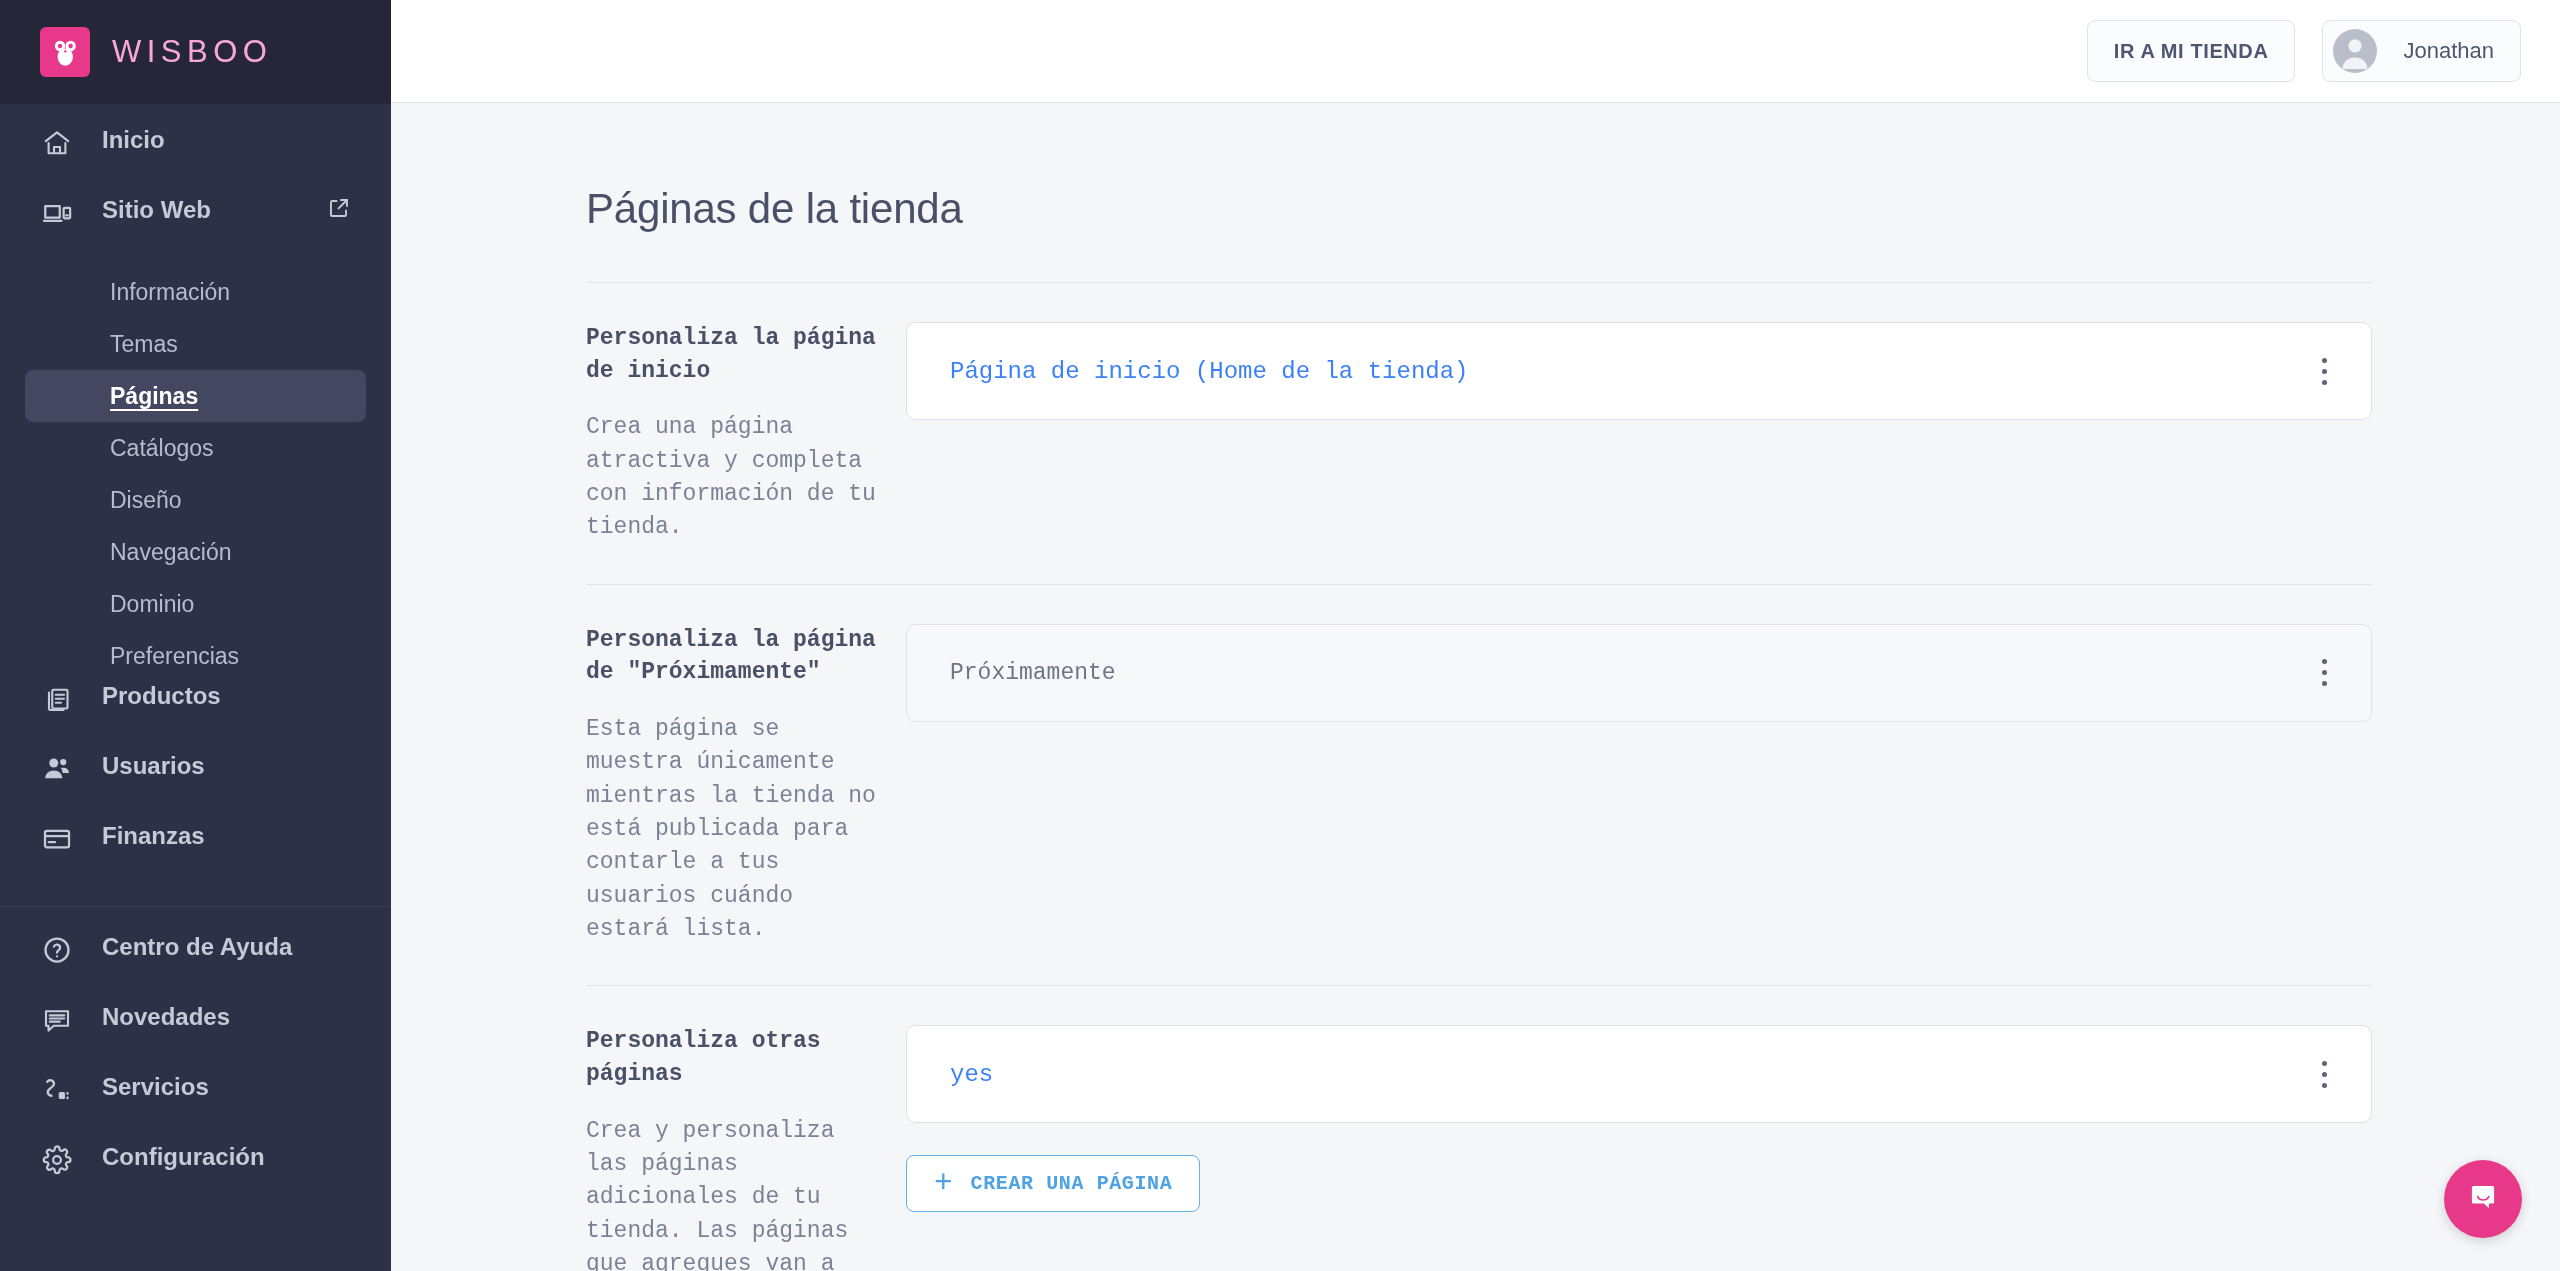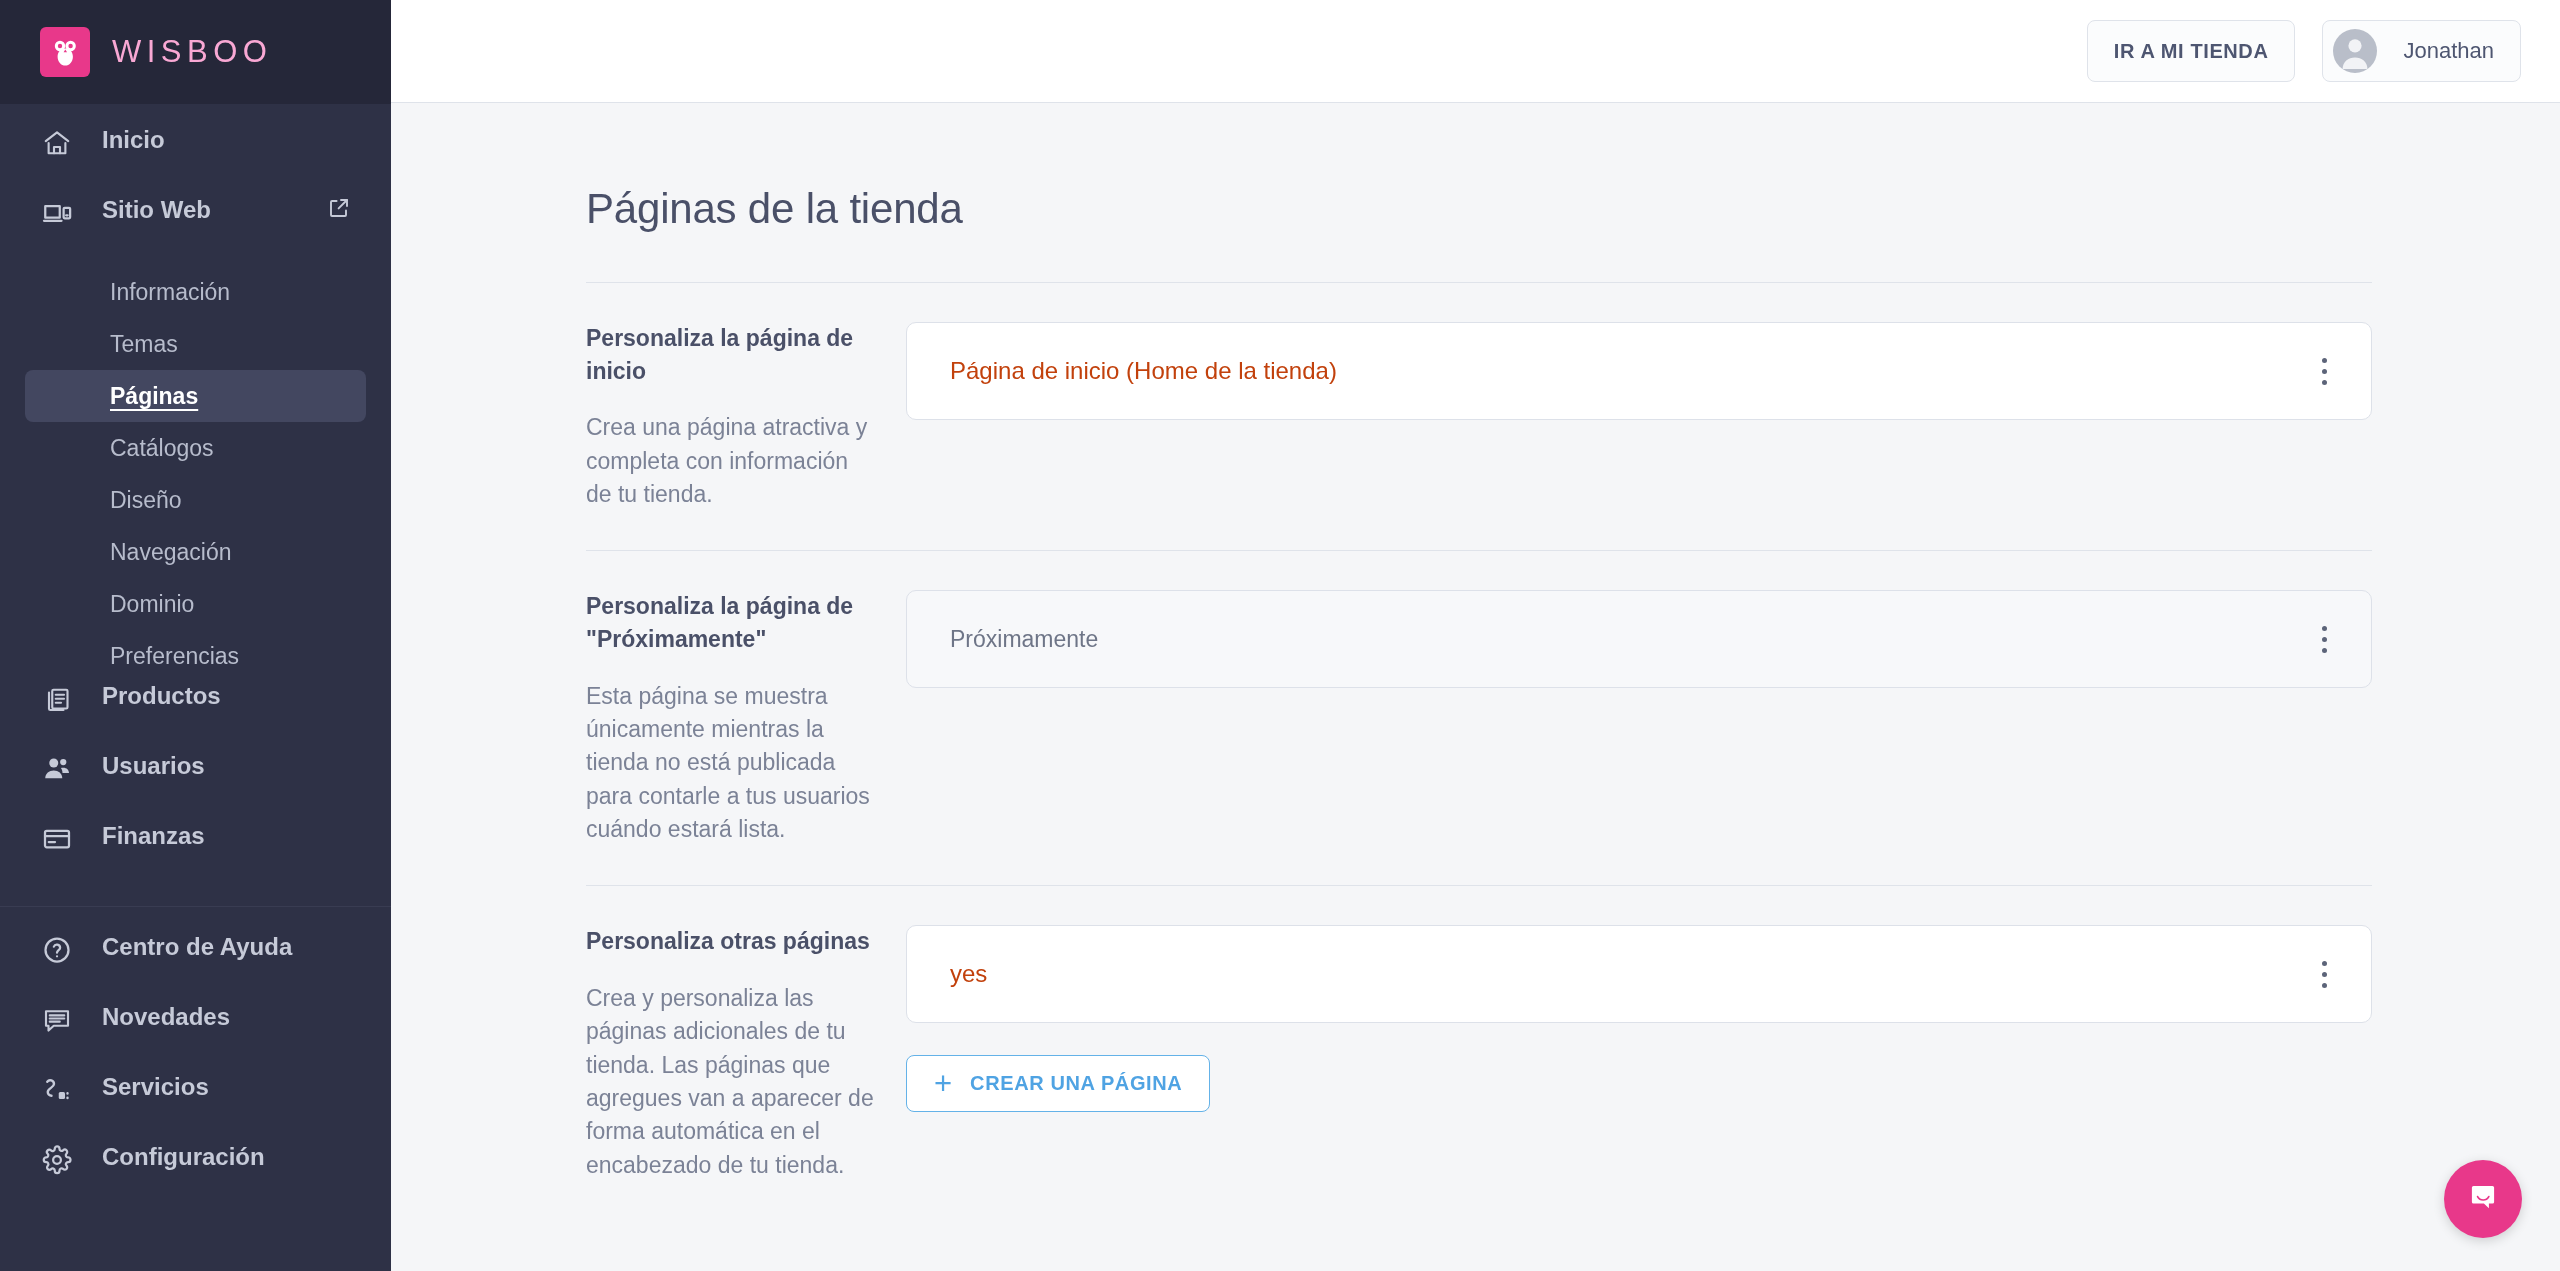--- a/index.html
+++ b/index.html
@@ -231,20 +231,21 @@
 
   .hr {
     height: 1px;
     background: #dfe3ea;
     margin-top: 49px;
   }
 
   .section {
     display: flex;
     padding-top: 39px;
+    font-family: Liberation Mono, monospace;
   }
 
   .sec-left {
     width: 320px;
     flex: 0 0 320px;
     padding-right: 30px;
   }
 
   .sec-title {
     font-size: 23px;
@@ -278,21 +279,21 @@
     position: relative;
     cursor: pointer;
   }
 
   .card.muted {
     background: #f7f8fa;
   }
 
   .card .card-label {
     font-size: 24px;
-    color: #c2410c;
+    color: #3b82f6;
     font-weight: 400;
   }
 
   .card.muted .card-label {
     font-size: 23px;
     color: #6e7587;
   }
 
   .kebab {
     position: absolute;

